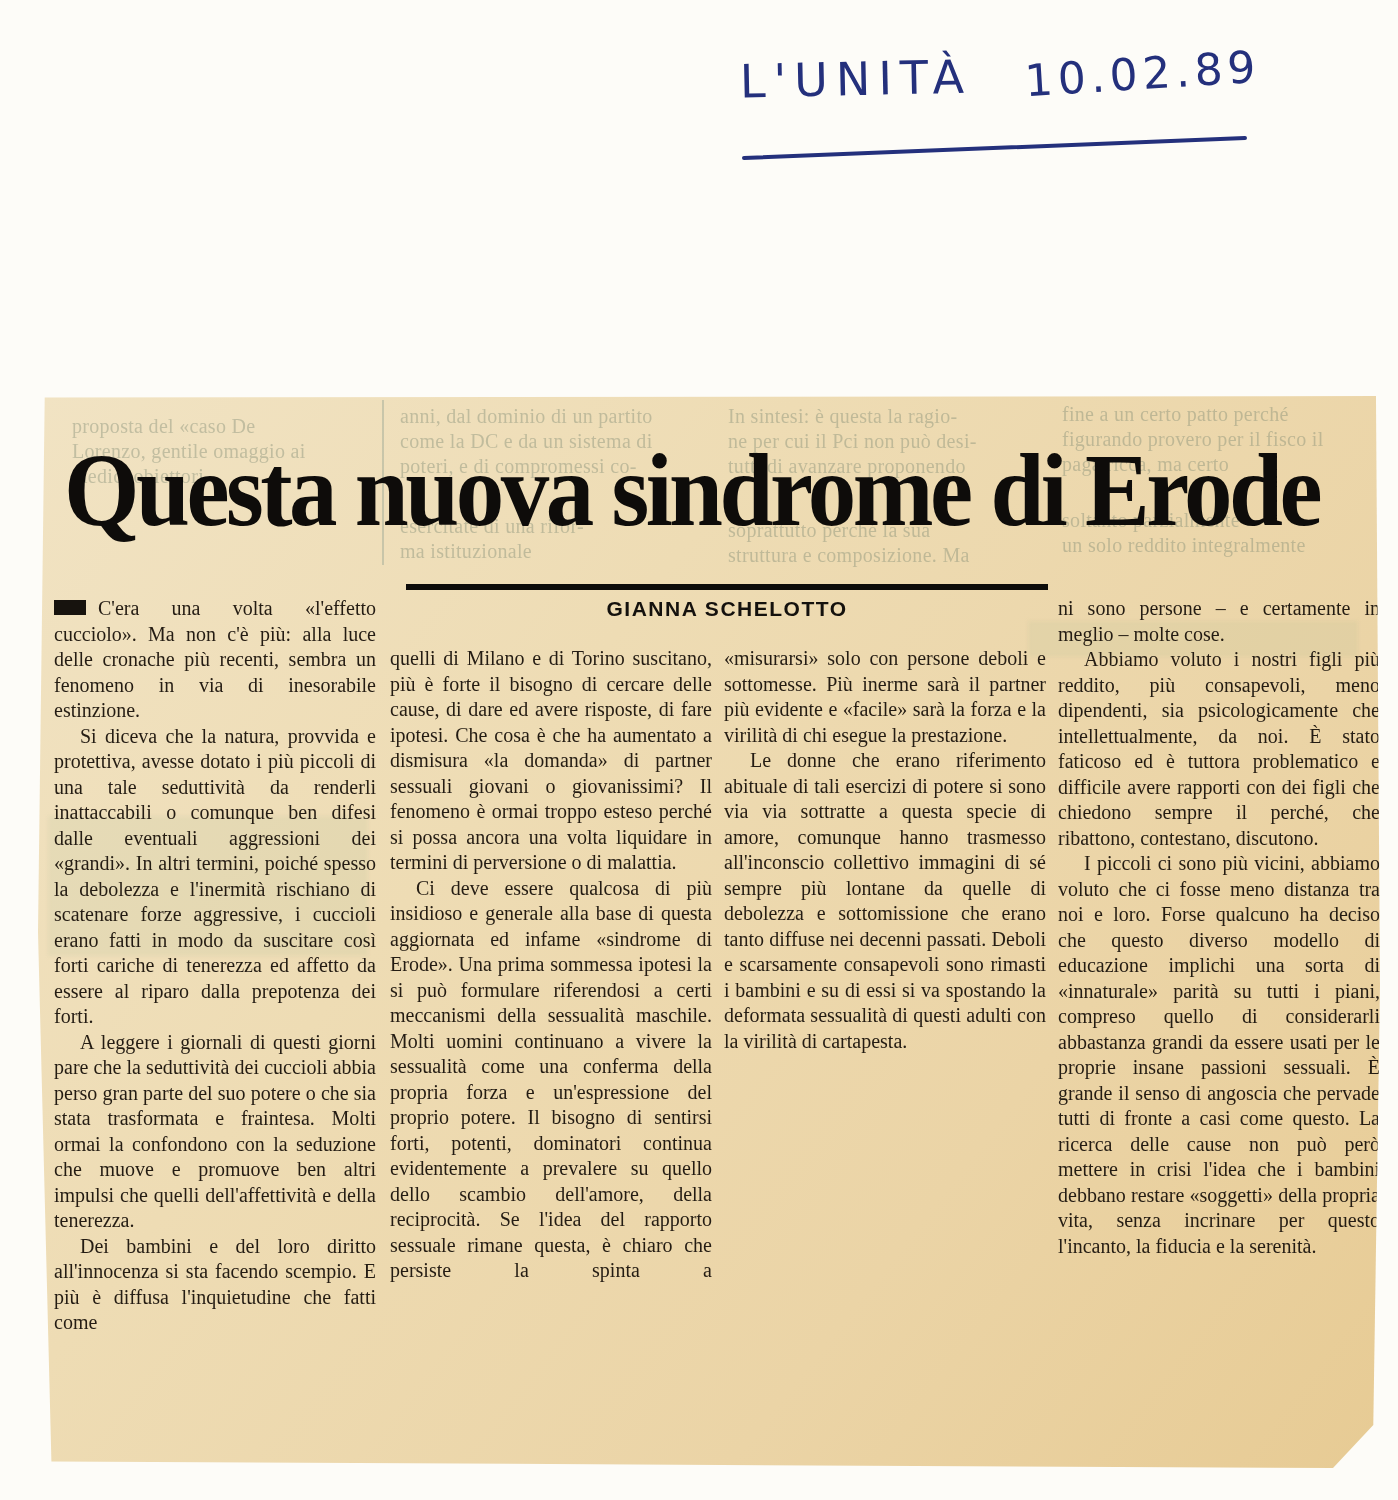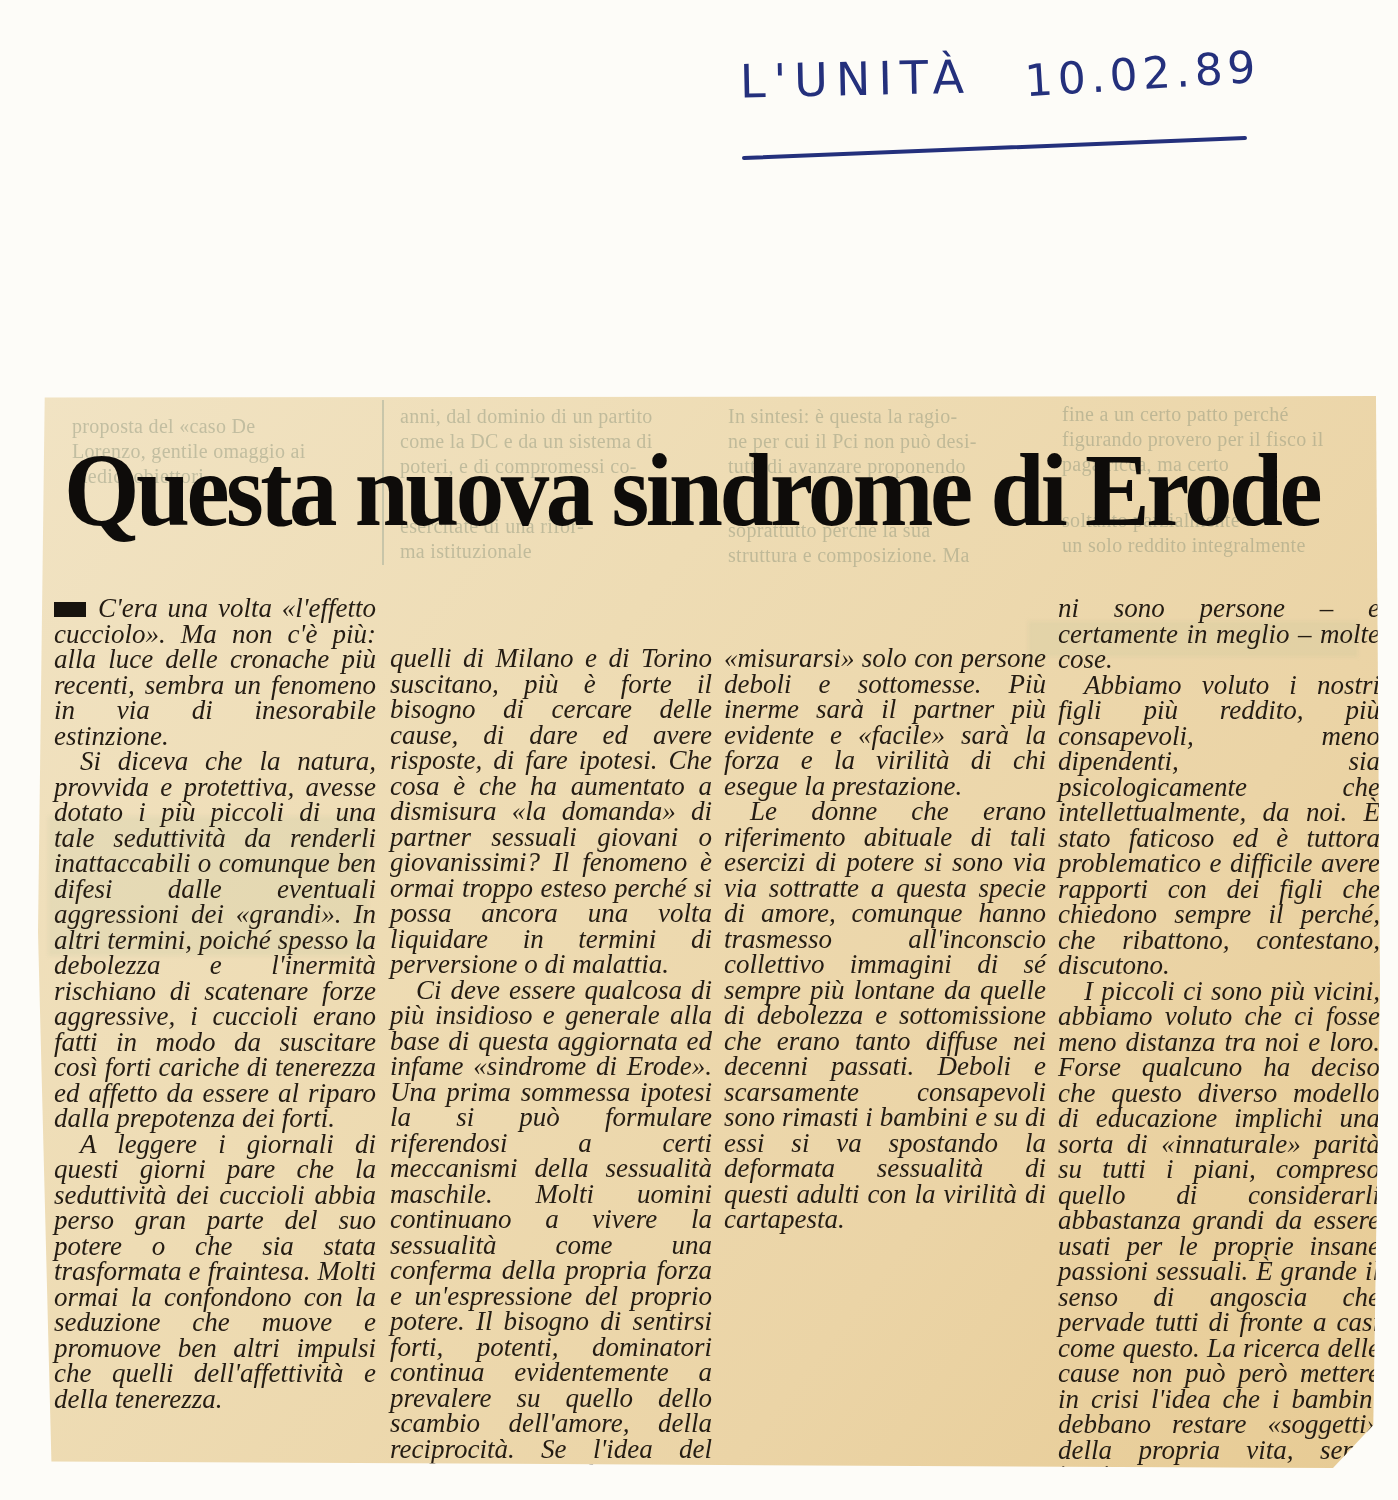--- a/index.html
+++ b/index.html
@@ -20,22 +20,22 @@
         white-space:pre-line;text-align:justify;filter:blur(.35px);letter-spacing:.3px;}
   .ghost-rule{position:absolute;width:2px;background:#9aa694;opacity:.45;}
   .tint{position:absolute;background:rgba(150,175,140,.10);filter:blur(2px);}
   #headline{position:absolute;left:26px;top:36px;width:1300px;color:#0e0c0a;
         font-size:97px;font-weight:700;letter-spacing:-3.5px;white-space:nowrap;
         font-family:"Liberation Serif",serif;transform:scaleY(1.06);transform-origin:left top;}
   #byline-block{position:absolute;left:368px;top:188px;width:642px;text-align:center;}
   #byline-rule{height:6px;background:#0d0c0a;margin-bottom:7px;}
   #byline{font-family:"Liberation Sans",sans-serif;font-weight:700;font-size:21px;
         letter-spacing:1.5px;color:#14110d;}
-  .col{position:absolute;width:322px;font-size:27px;line-height:25.5px;color:#241c13;
-        text-align:justify;hyphens:auto;font-style:italic;-webkit-hyphens:auto;}
+  .col{position:absolute;width:322px;font-size:20px;line-height:25.5px;color:#241c13;
+        text-align:justify;hyphens:auto;-webkit-hyphens:auto;}
   #col-1{left:16px;top:200px;}
   #col-2{left:352px;top:250px;}
   #col-3{left:686px;top:250px;}
   #col-4{left:1020px;top:200px;}
   .para{margin:0;text-indent:26px;}
   .para.noindent{text-indent:0;}
   .para.justify-last{text-align-last:justify;}
   .bullet{display:inline-block;width:32px;height:15px;background:#17130e;margin-right:12px;
         text-indent:0;vertical-align:baseline;}
 </style>
@@ -73,25 +73,30 @@
 struttura e composizione. Ma</div>
         <div class="ghost" style="left: 1024px; top: 6px; width: 312px;">fine a un certo patto perché
 figurando provero per il fisco il
 paga ricca, ma certo</div>
         <div class="ghost" style="left: 1024px; top: 112px; width: 312px;">soltanto parzialmente
 un solo reddito integralmente</div>
       </div>
 
     <div id="headline">Questa nuova sindrome di Erode</div>
 
+    <div id="byline-block">
+      <div id="byline-rule"></div>
+      <div id="byline">GIANNA SCHELOTTO</div>
+    </div>
 
     <div class="col" id="col-1" lang="it">
         <p class="para noindent"><span class="bullet"></span>C'era una volta «l'effetto cucciolo». Ma non c'è più: alla luce delle cronache più recenti, sembra un fenomeno in via di inesorabile estinzione.</p>
         <p class="para">Si diceva che la natura, provvida e protettiva, avesse dotato i più piccoli di una tale seduttività da renderli inattaccabili o comunque ben difesi dalle eventuali aggressioni dei «grandi». In altri termini, poiché spesso la debolezza e l'inermità rischiano di scatenare forze aggressive, i cuccioli erano fatti in modo da suscitare così forti cariche di tenerezza ed affetto da essere al riparo dalla prepotenza dei forti.</p>
         <p class="para">A leggere i giornali di questi giorni pare che la seduttività dei cuccioli abbia perso gran parte del suo potere o che sia stata trasformata e fraintesa. Molti ormai la confondono con la seduzione che muove e promuove ben altri impulsi che quelli dell'affettività e della tenerezza.</p>
+        <p class="para justify-last">Dei bambini e del loro diritto all'innocenza si sta facendo scempio. E più è diffusa l'inquietudine che fatti come</p>
       </div>
     <div class="col" id="col-2" lang="it">
         <p class="para noindent">quelli di Milano e di Torino suscitano, più è forte il bisogno di cercare delle cause, di dare ed avere risposte, di fare ipotesi. Che cosa è che ha aumentato a dismisura «la domanda» di partner sessuali giovani o giovanissimi? Il fenomeno è ormai troppo esteso perché si possa ancora una volta liquidare in termini di perversione o di malattia.</p>
         <p class="para justify-last">Ci deve essere qualcosa di più insidioso e generale alla base di questa aggiornata ed infame «sindrome di Erode». Una prima sommessa ipotesi la si può formulare riferendosi a certi meccanismi della sessualità maschile. Molti uomini continuano a vivere la sessualità come una conferma della propria forza e un'espressione del proprio potere. Il bisogno di sentirsi forti, potenti, dominatori continua evidentemente a prevalere su quello dello scambio dell'amore, della reciprocità. Se l'idea del rapporto sessuale rimane questa, è chiaro che persiste la spinta a</p>
       </div>
     <div class="col" id="col-3" lang="it">
         <p class="para noindent">«misurarsi» solo con persone deboli e sottomesse. Più inerme sarà il partner più evidente e «facile» sarà la forza e la virilità di chi esegue la prestazione.</p>
         <p class="para">Le donne che erano riferimento abituale di tali esercizi di potere si sono via via sottratte a questa specie di amore, comunque hanno trasmesso all'inconscio collettivo immagini di sé sempre più lontane da quelle di debolezza e sottomissione che erano tanto diffuse nei decenni passati. Deboli e scarsamente consapevoli sono rimasti i bambini e su di essi si va spostando la deformata sessualità di questi adulti con la virilità di cartapesta.</p>
       </div>
     <div class="col" id="col-4" lang="it">

